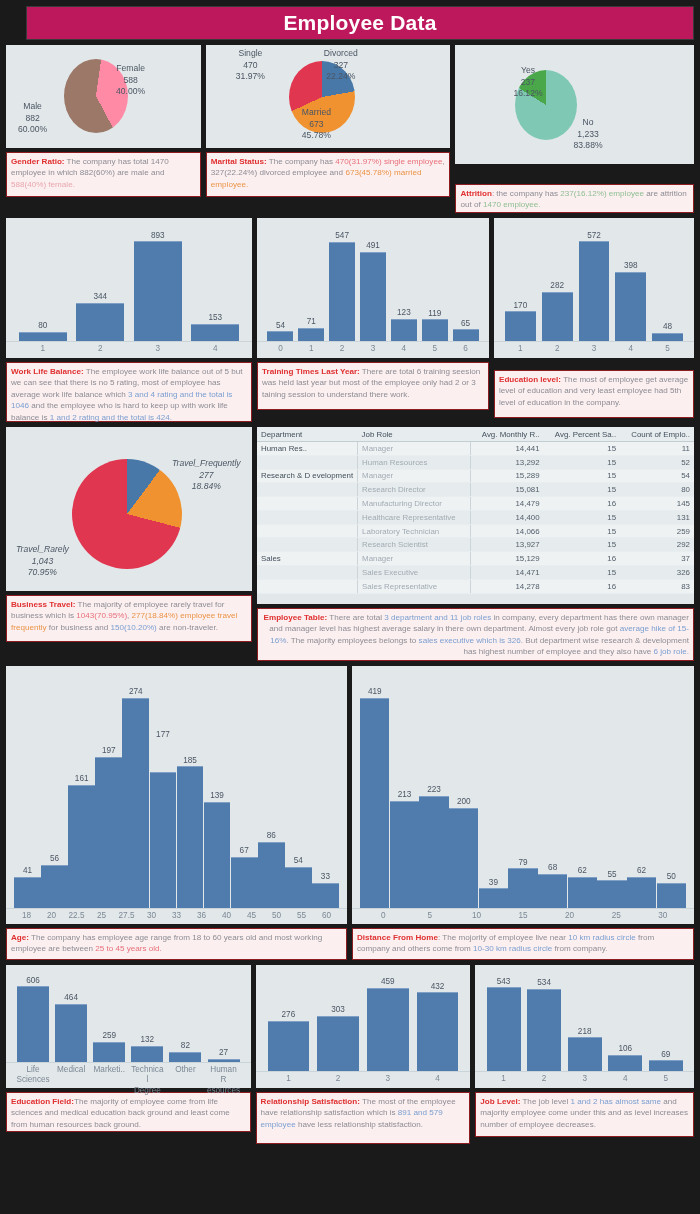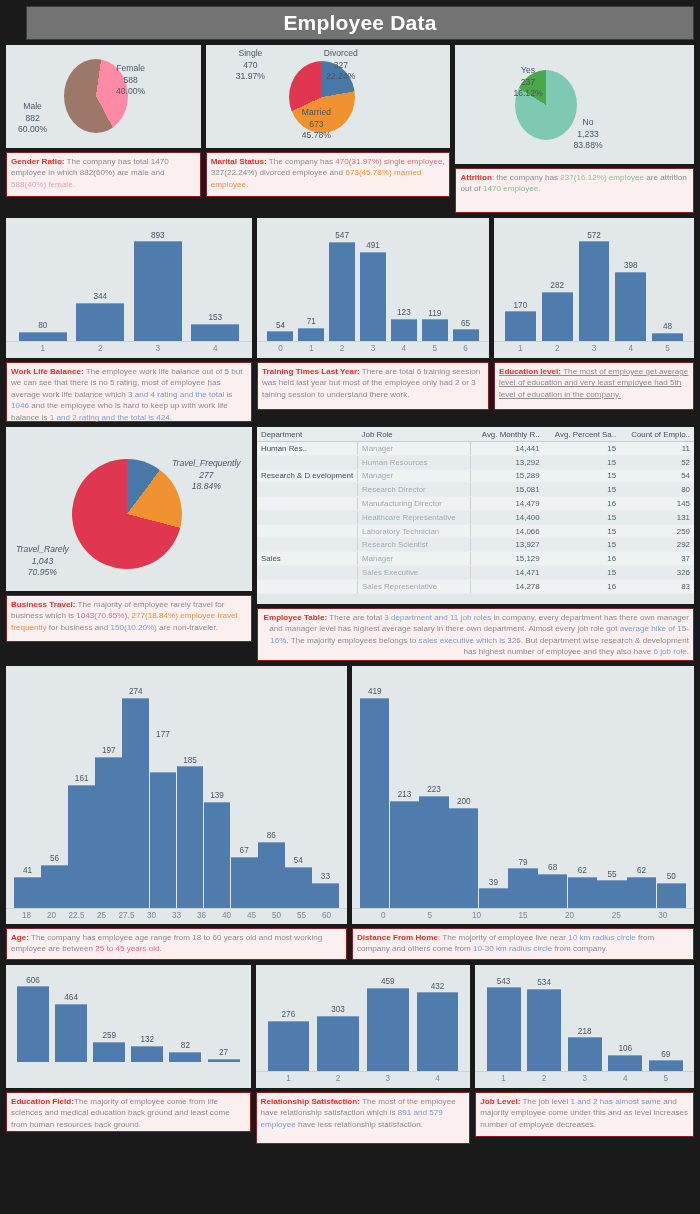--- a/index.html
+++ b/index.html
@@ -7,21 +7,21 @@
   body {
     width:700px; height:1214px;
     background:#1a1a1a;
     font-family:"Liberation Sans", sans-serif;
     overflow:hidden;
   }
   .dash { width:700px; height:1214px; position:relative; padding:6px 6px 0 6px; }
 
   
   .title-bar {
-    height:34px; background:#737373; border:1px solid #3a3a3a;
+    height:34px; background:#be185d; border:1px solid #3a3a3a;
     display:flex; align-items:center; justify-content:center;
     margin-bottom:5px;
     margin-left:20px;
   }
   .title-bar .t {
     color:#ffffff; font-size:21px; font-weight:bold; letter-spacing:.2px;
   }
 
   
   .panel { background:#e2e8ea; position:relative; }
@@ -131,21 +131,21 @@
           <div>Yes</div>
           <div>237</div>
           <div>16.12%</div>
         </div>
         <div class="pie-lbl" style="left:118px; top:72px;">
           <div>No</div>
           <div>1,233</div>
           <div>83.88%</div>
         </div>
       </div>
-      <div class="note" style="margin-top:4px; height:45px;">
+      <div class="note" style="margin-top:20px; height:29px;">
         <b>Attrition</b><span><span>: the company has </span><span class="hl-g">237(16.12%) employee</span><span> are attrition out of </span><span class="hl-g">1470 employee.</span></span>
       </div>
     </div>
   </div>
 
   <div class="row" style="margin-top:5px; align-items:flex-start;">
 
     <div style="width:246px;">
       <div class="panel" style="height:140px;">
           <div class="bars">
@@ -256,21 +256,21 @@
             </div>
             <div class="axis" style="top: 123px; padding: 0px 8px;">
               <span>1</span>
               <span>2</span>
               <span>3</span>
               <span>4</span>
               <span>5</span>
             </div>
           </div>
         </div>
-      <div class="note" style="margin-top:4px; height:48px;text-decoration:underline;">
+      <div class="note" style="margin-top:12px; height:48px;">
         <b>Education level:</b><span><span> The most of employee get average level of education and very least employee had 5th level of education in the company.</span></span>
       </div>
     </div>
   </div>
 
   <div class="row" style="margin-top:5px; align-items:flex-start;">
 
     <div style="width:246px;">
       <div class="panel pie-panel" style="height:164px;font-style:italic;">
         <div class="pie" style="left:66px; top:32px; width:110px; height:110px;
@@ -557,20 +557,28 @@
               </div>
               <div class="bcol" style="flex: 1 1 0%;">
                 <div class="bval">82</div>
                 <div class="bar" style="height: 10.2185px; width: 84%; background: rgb(79, 124, 173);"></div>
               </div>
               <div class="bcol" style="flex: 1 1 0%;">
                 <div class="bval">27</div>
                 <div class="bar" style="height: 3.36462px; width: 84%; background: rgb(79, 124, 173);"></div>
               </div>
             </div>
+            <div class="axis" style="top: 97px; padding: 0px 8px;">
+              <span>Life<br>Sciences</span>
+              <span>Medical</span>
+              <span>Marketi..</span>
+              <span>Technica<br>l<br>Degree</span>
+              <span>Other</span>
+              <span>Human<br>R<br>esources</span>
+            </div>
           </div>
         </div>
       <div class="note" style="margin-top:4px; height:40px;">
         <b>Education Field:</b><span><span>The majority of employee come from life sciences and medical education back ground and least come from human resources back ground.</span></span>
       </div>
     </div>
 
     <div style="width:216px;">
       <div class="panel" style="height:123px;">
           <div class="bars">

